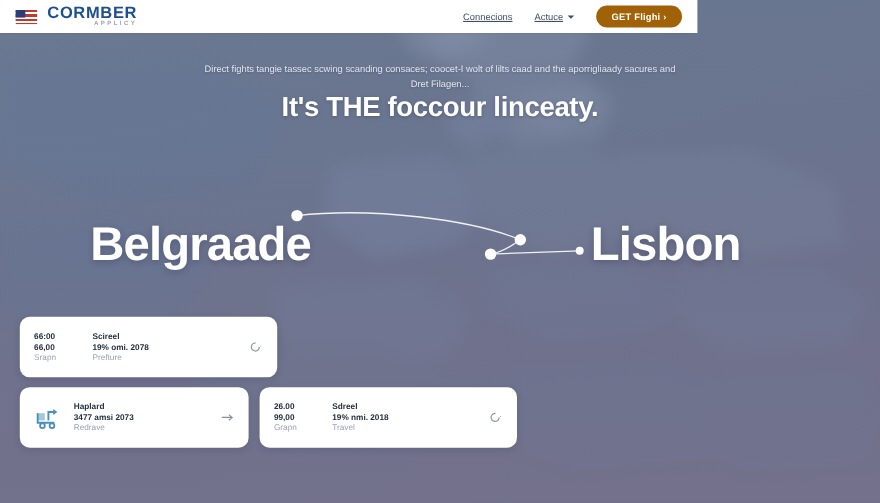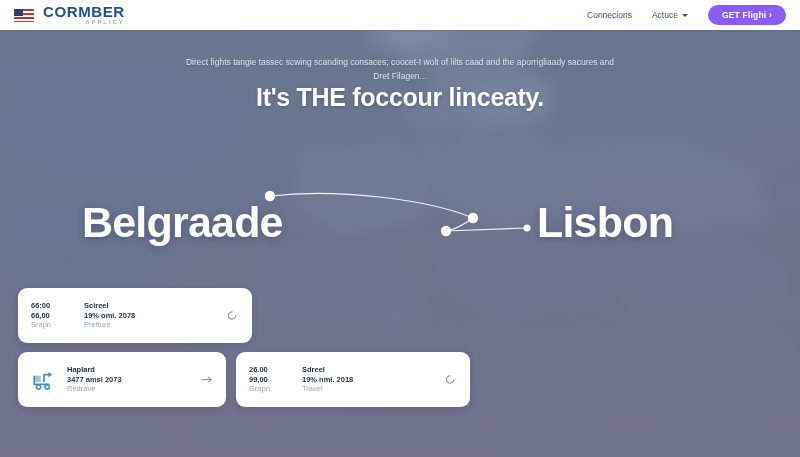--- a/index.html
+++ b/index.html
@@ -27,21 +27,21 @@
     filter: blur(7px);
     opacity:.55;
   }
   #hero-veil {
     position:absolute; left:0; top:0; width:800px; height:457px;
     background:linear-gradient(180deg, rgba(100,112,138,.30) 0%, rgba(104,108,136,.28) 50%, rgba(115,113,140,.60) 100%);
   }
 
   
   #topbar {
-    position:absolute; left:0; top:0; width:800px; height:30px;
+    position:absolute; left:0; top:0; width:634px; height:30px;
     background:#ffffff;
     display:flex; align-items:center;
     padding:12px 14px;
     z-index:40;
     box-shadow:0 1px 2px rgba(0,0,0,.10);
   }
   #brand { display:flex; align-items:center; gap:9px; }
   .flag {
     width:20px; height:13px; position:relative; border-radius:1px; overflow:hidden;
     background:#f2f2f2; flex:none;
@@ -52,28 +52,28 @@
   .brand-text { line-height:1; }
   .brand-name {
     font-size:15px; font-weight:bold; color:#1d4f91; letter-spacing:.6px;
   }
   .brand-sub {
     font-size:5.5px; color:#9aa6b5; letter-spacing:2.2px; text-align:right;
     margin-top:1px; font-weight:bold;
   }
   #nav { margin-left:auto; display:flex; align-items:center; gap:20px; }
   .nav-link {
-    font-size:8.5px; color:#3f4e63; display:flex; align-items:center; gap:4px; cursor:pointer;
+    font-size:8.5px; color:#3f4e63; display:flex; align-items:center; gap:4px; cursor:pointer;text-decoration:underline;
   }
   .chev {
     width:0; height:0; border-left:3px solid transparent; border-right:3px solid transparent;
     border-top:3.5px solid #3f4e63; display:inline-block;
   }
   #cta {
-    background:#8b5cf6; color:#fff; font-size:8.5px; font-weight:bold;
+    background:#a16207; color:#fff; font-size:8.5px; font-weight:bold;
     padding:5px 14px; border-radius:11px; border:none; cursor:pointer;
     letter-spacing:.2px;
   }
 
   
   #hero-copy { position:absolute; left:0; top:44px; width:800px; text-align:center; z-index:20; }
   #headline {
     font-size:25px; font-weight:bold; color:#ffffff; letter-spacing:-.3px;
     text-shadow:0 1px 3px rgba(40,45,70,.35);
   }

